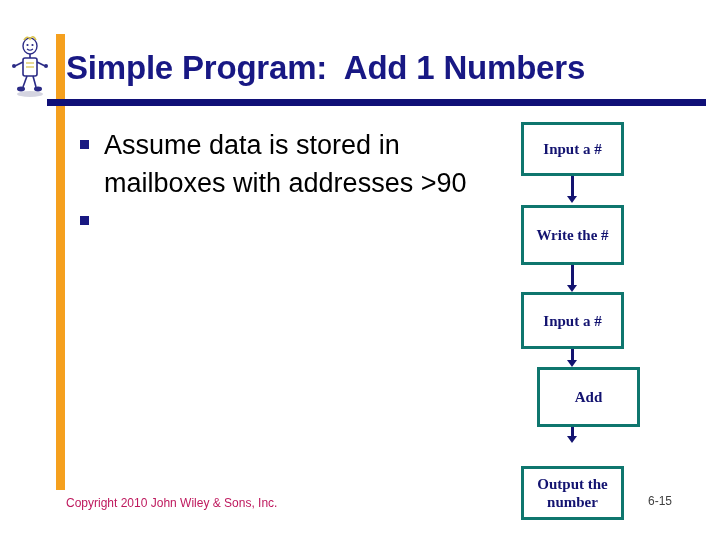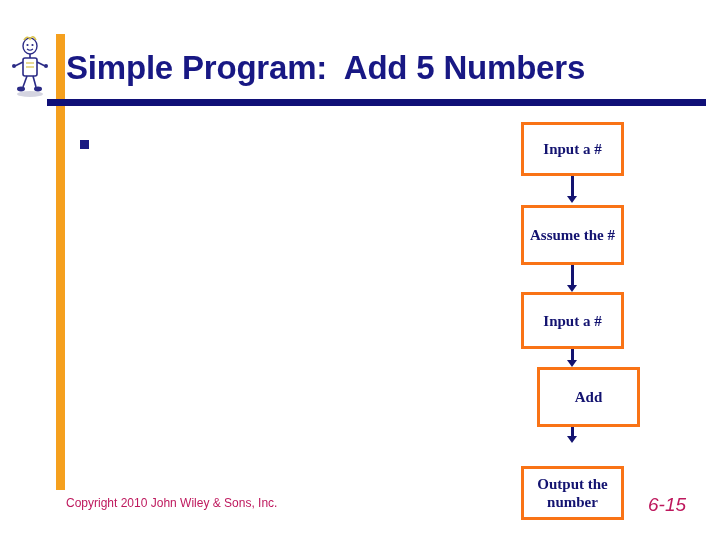--- a/index.html
+++ b/index.html
@@ -86,21 +86,21 @@
     position: absolute;
     left: 0;
     top: 0;
     width: 720px;
     height: 540px;
     pointer-events: none;
   }
   .fc-box {
     position: absolute;
     box-sizing: border-box;
-    border: 3px solid #f97316;
+    border: 3px solid #0f766e;
     background: #ffffff;
     color: #131370;
     font-family: "Liberation Serif", serif;
     font-weight: bold;
     font-size: 15px;
     line-height: 18px;
     display: flex;
     align-items: center;
     justify-content: center;
     text-align: center;
@@ -128,24 +128,23 @@
     left: 66px;
     top: 496px;
     font-size: 12px;
     color: #be185d;
     white-space: nowrap;
   }
   .page-number {
     position: absolute;
     left: 648px;
     top: 494px;
-    font-size: 19px;
-    color: #be185d;
+    font-size: 12px;
+    color: #404040;
     white-space: nowrap;
-    font-style: italic;
   }
 </style>
 </head>
 <body>
 
 <div class="orange-vbar"></div>
 <div class="navy-hbar"></div>
 
 <div class="mascot">
   <svg viewBox="0 0 46 66" width="46" height="66" xmlns="http://www.w3.org/2000/svg">
@@ -168,39 +167,43 @@
     <circle cx="6" cy="33" r="2" fill="#2b2b86"></circle>
     <circle cx="38" cy="33" r="2" fill="#2b2b86"></circle>
 
     <path d="M19 43 L15 54" stroke="#2b2b86" stroke-width="1.6" fill="none"></path>
     <path d="M25 43 L28 54" stroke="#2b2b86" stroke-width="1.6" fill="none"></path>
     <ellipse cx="13" cy="56" rx="4" ry="2.4" fill="#2b2b86"></ellipse>
     <ellipse cx="30" cy="56" rx="4" ry="2.4" fill="#2b2b86"></ellipse>
   </svg>
 </div>
 
-<div class="slide-title">Simple Program:  Add 5 Numbers</div>
+<div class="slide-title">Simple Program:  Add 1 Numbers</div>
 
 <div class="bullet-list">
   <div class="bullet-item">
     <span class="bullet-marker"></span>
+    <span>Assume data is stored in mailboxes with addresses &gt;90</span>
+  </div>
+  <div class="bullet-item">
+    <span class="bullet-marker"></span>
   </div>
 </div>
 
 <div class="flowchart">
 
   <div class="fc-box" style="left:521px; top:122px; width:103px; height:54px;">
     <span>Input a #</span>
   </div>
 
   <div class="fc-connector" style="left:571px; top:176px; height:22px;"></div>
   <div class="fc-arrowhead" style="left:567px; top:196px;"></div>
 
   <div class="fc-box" style="left:521px; top:205px; width:103px; height:60px;">
-    <span>Assume the #</span>
+    <span>Write the #</span>
   </div>
 
   <div class="fc-connector" style="left:571px; top:265px; height:22px;"></div>
   <div class="fc-arrowhead" style="left:567px; top:285px;"></div>
 
   <div class="fc-box" style="left:521px; top:292px; width:103px; height:57px;">
     <span>Input a #</span>
   </div>
 
   <div class="fc-connector" style="left:571px; top:349px; height:14px;"></div>

